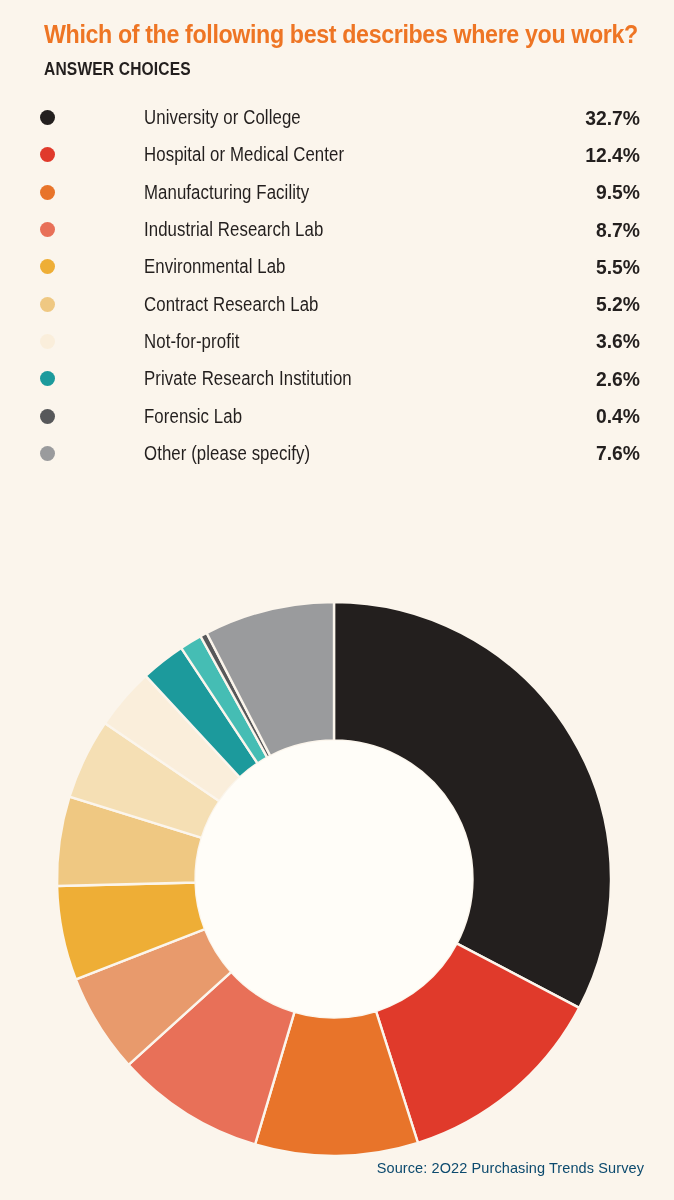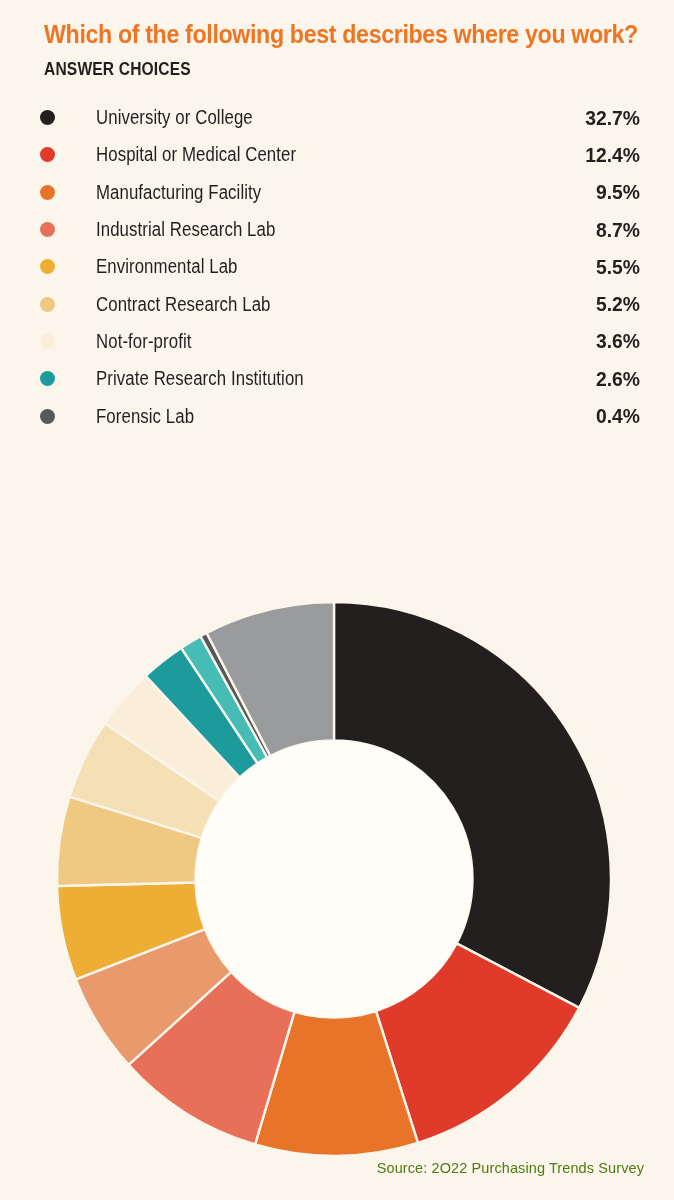--- a/index.html
+++ b/index.html
@@ -37,20 +37,21 @@
   }
 
   
   .legend{
     position:absolute;left:40px;top:99px;
     width:600px;
   }
   .legend-row{
     display:flex;align-items:center;
     height:37.3px;
+    gap:48px;
   }
   .dot{
     width:15px;height:15px;border-radius:50%;
     flex:0 0 15px;
   }
   .legend-label{
     margin-left:41px;
     color:#231f1e;
     font-size:20px;
     letter-spacing:0.1px;
@@ -73,21 +74,21 @@
   .donut-wrap{
     position:absolute;left:0;top:0;width:674px;height:1200px;
     pointer-events:none;
   }
   .donut-wrap svg{display:block;}
 
   
   .source{
     position:absolute;right:30px;bottom:22px;
     text-align:right;
-    color:#4d7c0f;
+    color:#0c4a6e;
     font-size:14.5px;
     line-height:20px;
     letter-spacing:0.1px;
   }
   .source div{white-space:nowrap;}
 </style>
 </head>
 <body>
 
 <div class="page">
@@ -134,20 +135,25 @@
       <div class="legend-row">
         <span class="dot" style="background: rgb(28, 154, 156);"></span>
         <span class="legend-label">Private Research Institution</span>
         <span class="legend-value">2.6%</span>
       </div>
       <div class="legend-row">
         <span class="dot" style="background: rgb(87, 88, 90);"></span>
         <span class="legend-label">Forensic Lab</span>
         <span class="legend-value">0.4%</span>
       </div>
+      <div class="legend-row">
+        <span class="dot" style="background: rgb(154, 155, 157);"></span>
+        <span class="legend-label">Other (please specify)</span>
+        <span class="legend-value">7.6%</span>
+      </div>
     </div>
 
   <div class="donut-wrap">
     <svg width="674" height="1200" viewBox="0 0 674 1200">
       <g id="donut-slices">
           <path d="M 334 602 A 277 277 0 0 1 579.20907323909 1007.8468486274561 L 456.604536619545 943.423424313728 A 138.5 138.5 0 0 0 334 740.5 Z" fill="#231f1e" stroke="#fbf5ec" stroke-width="2.4"></path>
           <path d="M 579.20907323909 1007.8468486274561 A 277 277 0 0 1 417.94076968827824 1142.9752776002697 L 375.9703848441391 1010.9876388001348 A 138.5 138.5 0 0 0 456.604536619545 943.423424313728 Z" fill="#e03a2b" stroke="#fbf5ec" stroke-width="2.4"></path>
           <path d="M 417.94076968827824 1142.9752776002697 A 277 277 0 0 1 255.04966429581634 1144.510535557813 L 294.52483214790817 1011.7552677789065 A 138.5 138.5 0 0 0 375.9703848441391 1010.9876388001348 Z" fill="#e8742a" stroke="#fbf5ec" stroke-width="2.4"></path>
           <path d="M 255.04966429581634 1144.510535557813 A 277 277 0 0 1 128.5375289513691 1064.7799047006713 L 231.26876447568455 971.8899523503356 A 138.5 138.5 0 0 0 294.52483214790817 1011.7552677789065 Z" fill="#e87058" stroke="#fbf5ec" stroke-width="2.4"></path>
           <path d="M 128.5375289513691 1064.7799047006713 A 277 277 0 0 1 75.8163018490755 979.350276577159 L 204.90815092453775 929.1751382885794 A 138.5 138.5 0 0 0 231.26876447568455 971.8899523503356 Z" fill="#e89a6c" stroke="#fbf5ec" stroke-width="2.4"></path>

